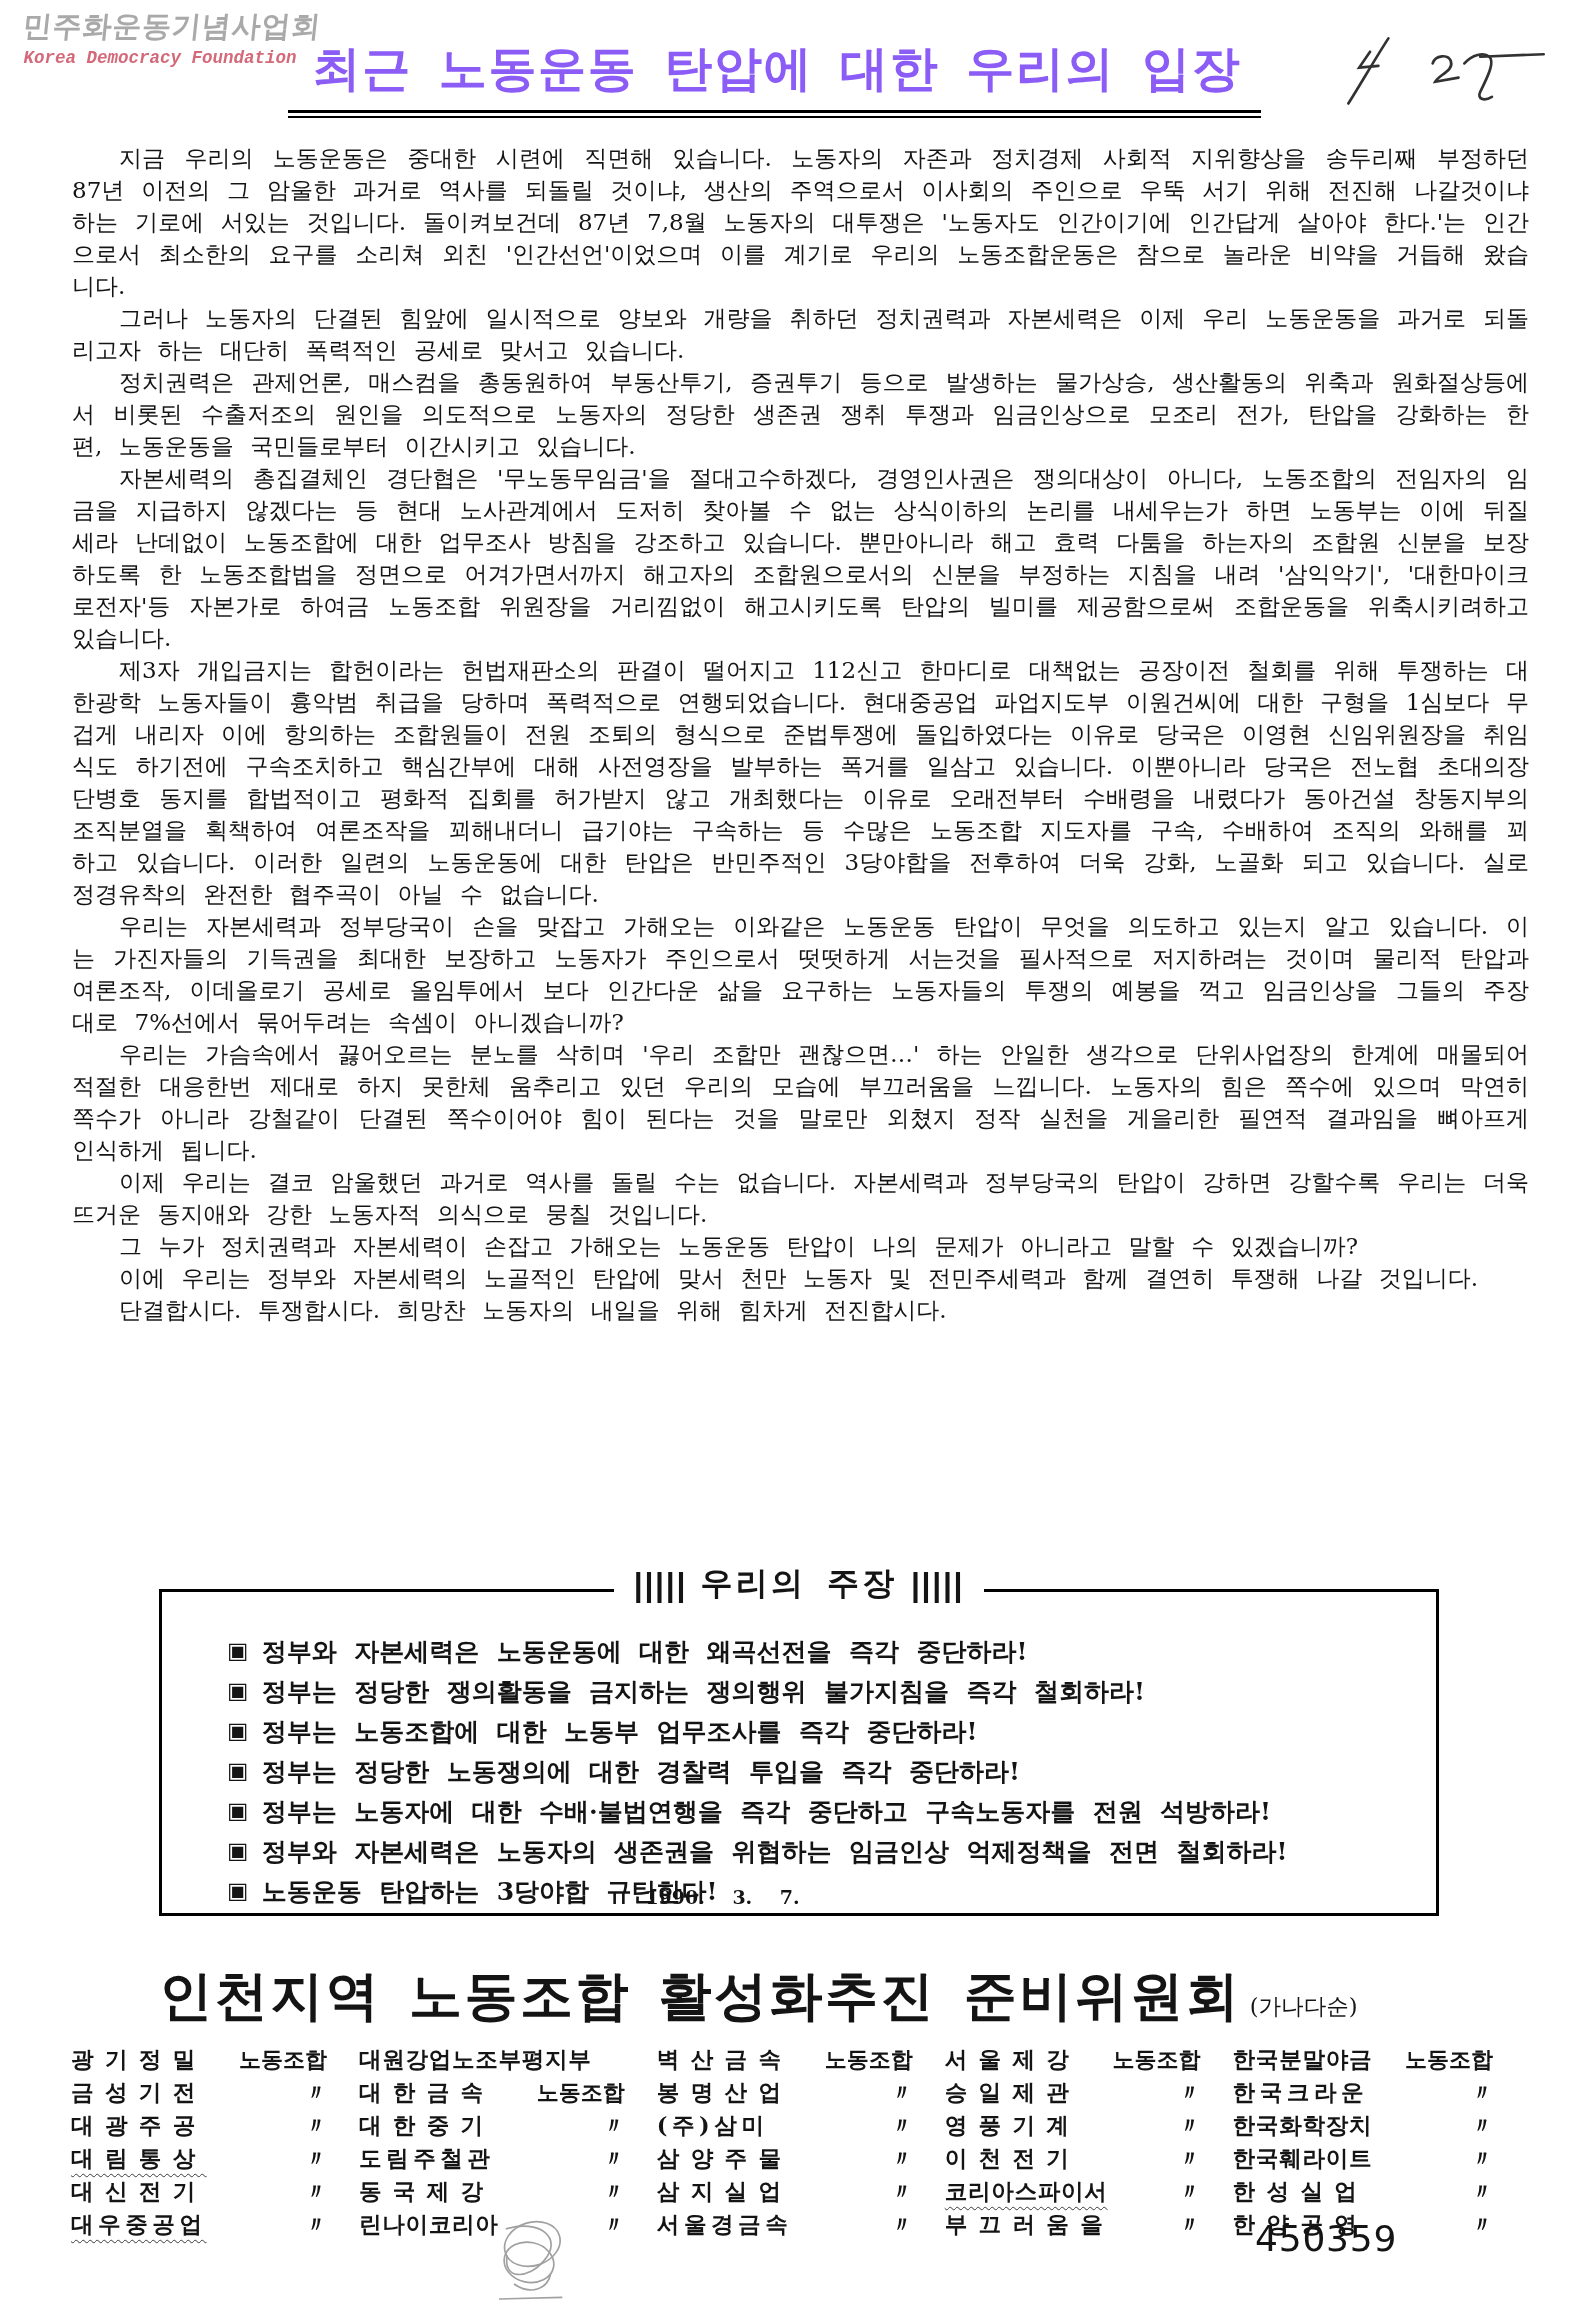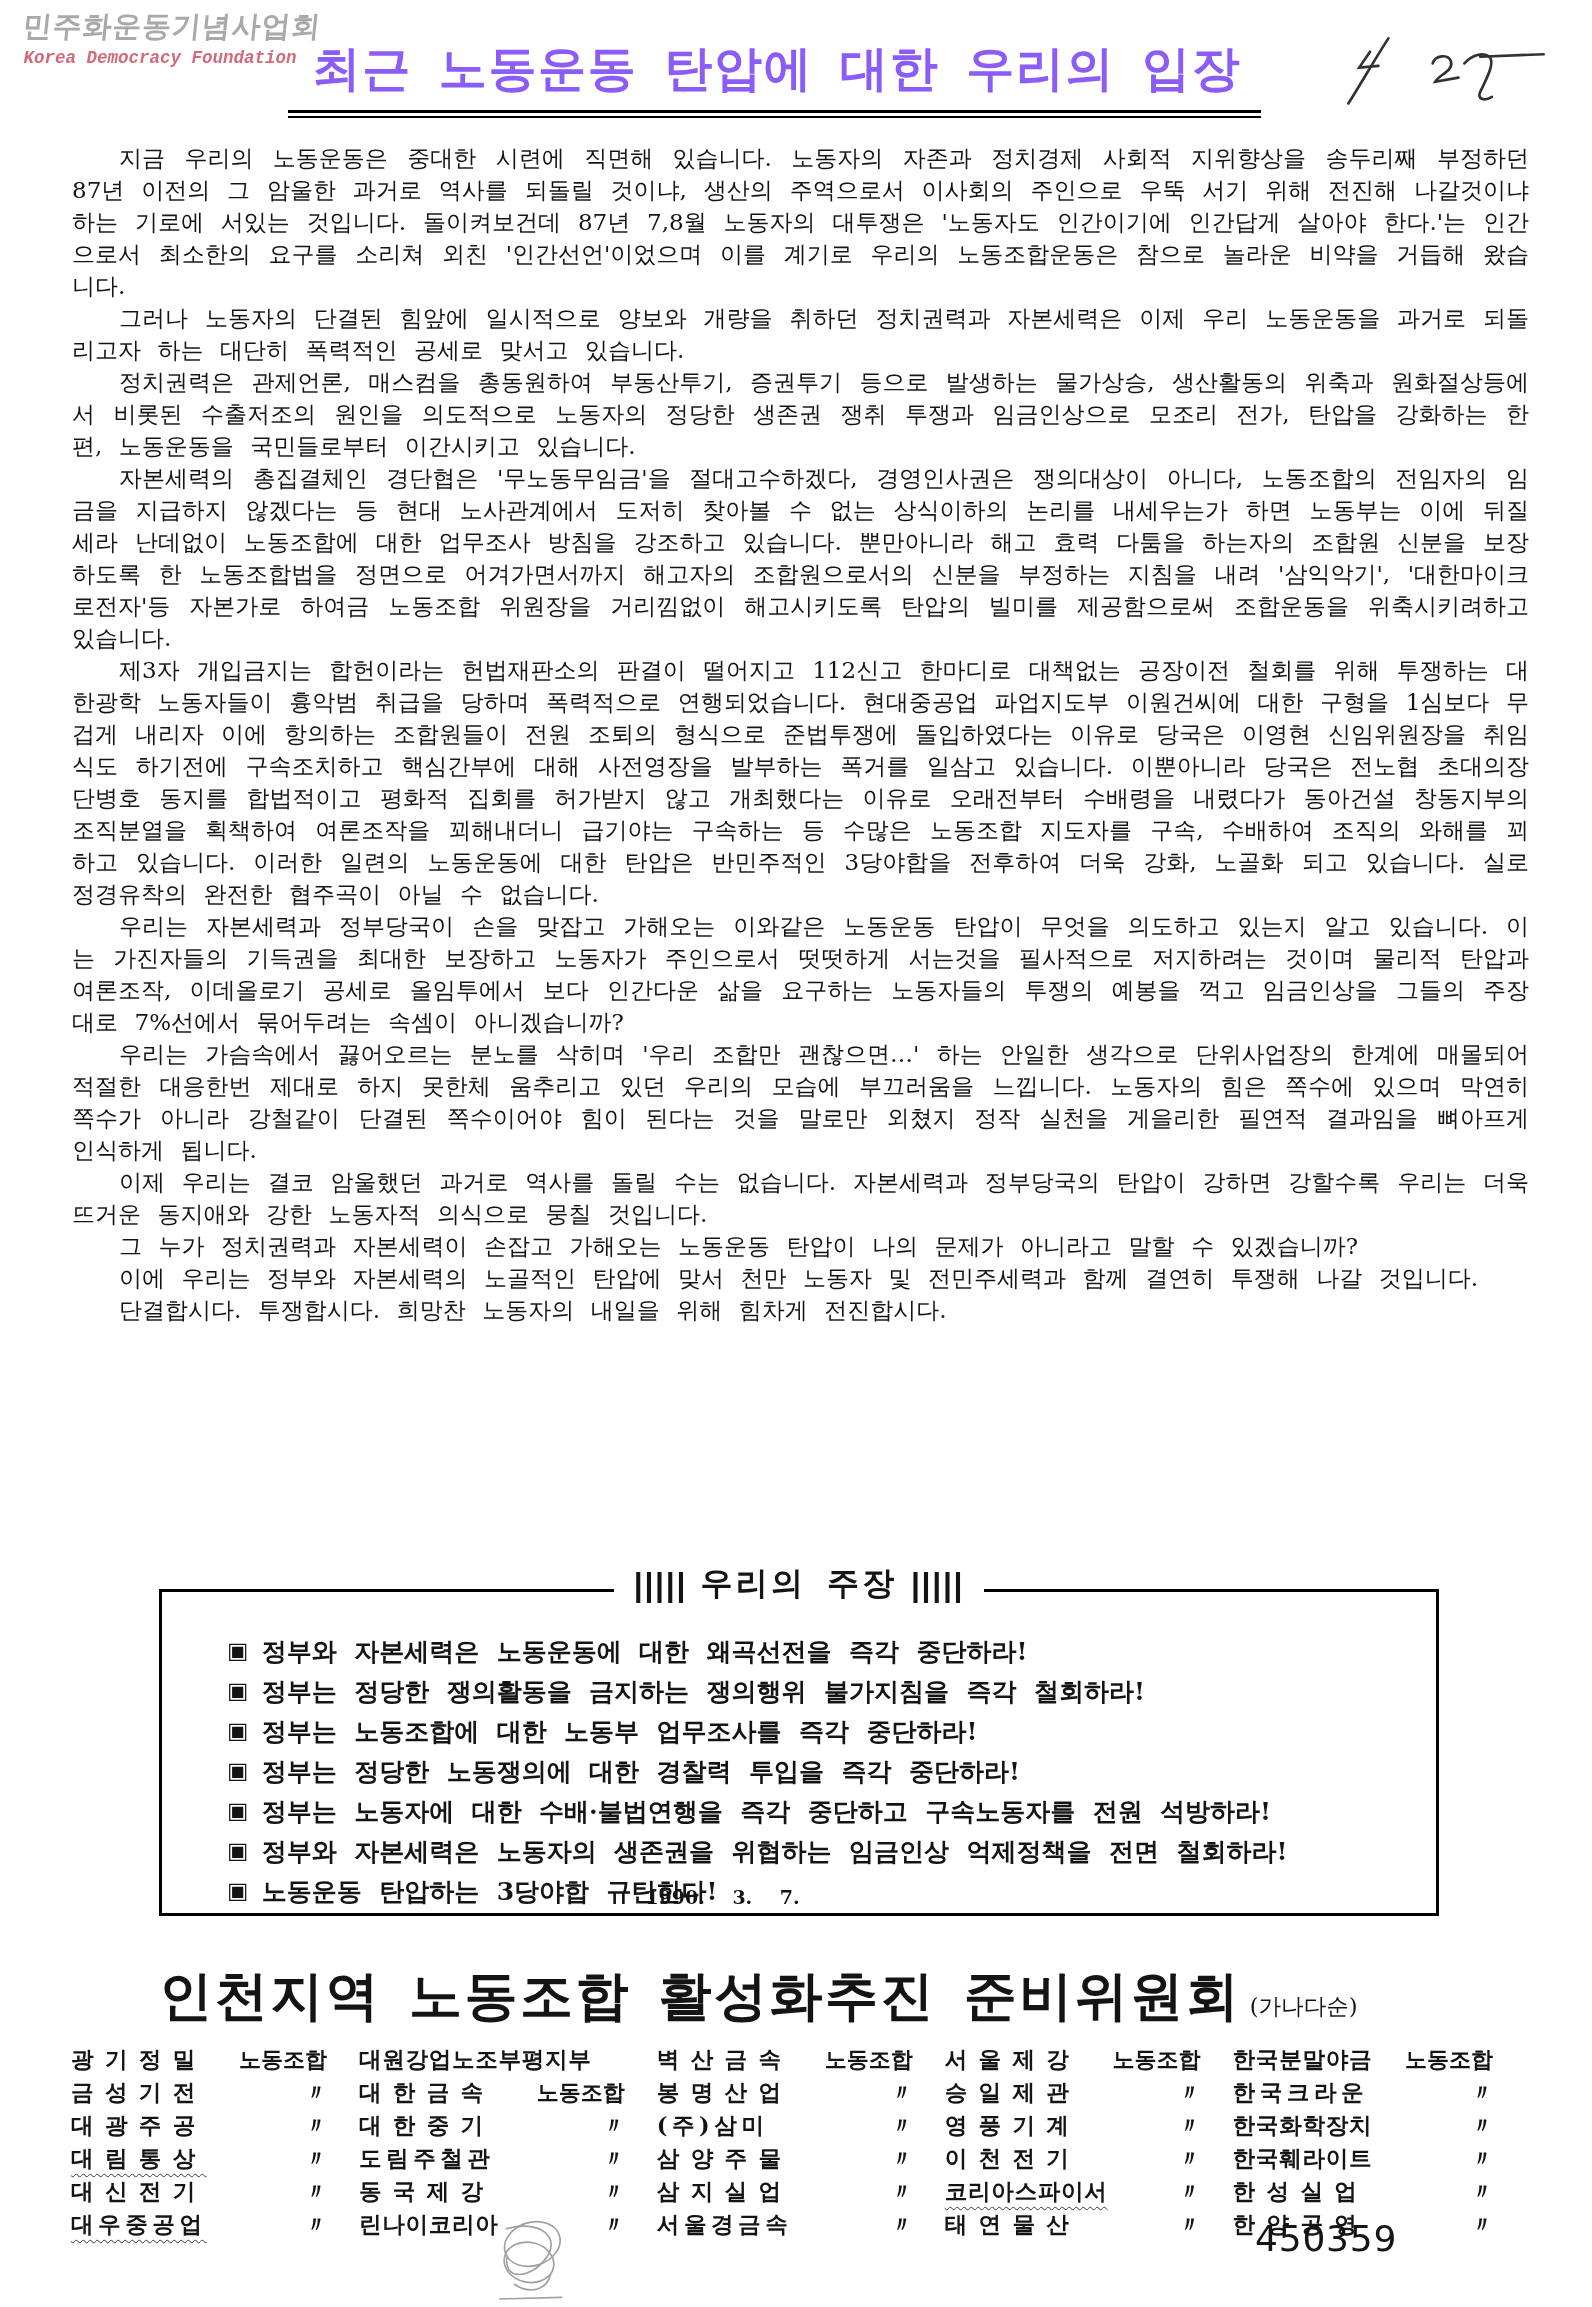--- a/index.html
+++ b/index.html
@@ -300,21 +300,21 @@
               </span>
             </td>
           <td>
               <span class="ucell">
                 <span class="u-name" style="letter-spacing: 0.2em;">서울경금속</span>
                 <span class="u-suffix">〃</span>
               </span>
             </td>
           <td>
               <span class="ucell">
-                <span class="u-name" style="letter-spacing: 0.5em;">태연물산</span>
+                <span class="u-name" style="letter-spacing: 0.5em;">부끄러움을</span>
                 <span class="u-suffix">〃</span>
               </span>
             </td>
           <td>
               <span class="ucell">
                 <span class="u-name" style="letter-spacing: 0.5em;">한양공영</span>
                 <span class="u-suffix">〃</span>
               </span>
             </td>
         </tr>

